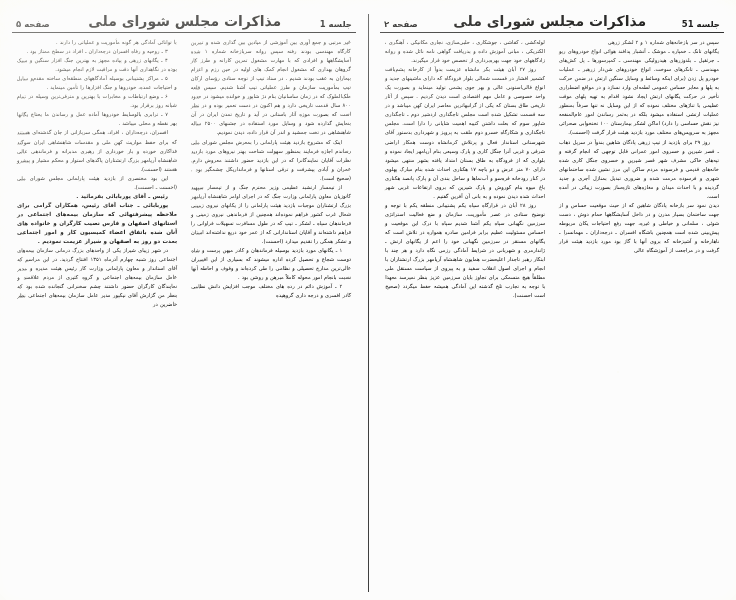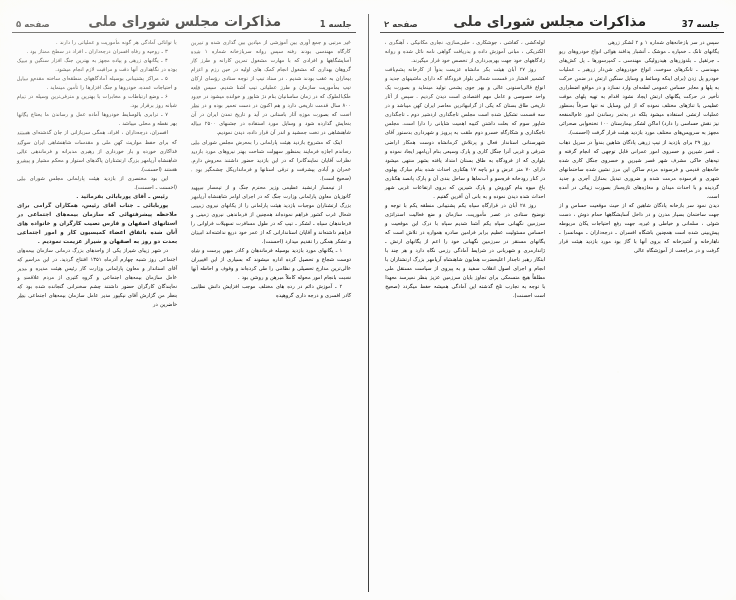--- a/index.html
+++ b/index.html
@@ -136,21 +136,21 @@
 </head>
 <body>
 
 <div id="page">
 
   <div class="spread">
 
     <div class="sheet sheet-right">
 
       <div class="runhead">
-        <div class="rh-side">جلسه 37</div>
+        <div class="rh-side">جلسه 51</div>
         <div class="rh-center">مذاکرات مجلس شورای ملی</div>
         <div class="rh-side">صفحه ۲</div>
       </div>
       <div class="rule"></div>
 
       <div class="cols">
 
         <div class="col">
           <div class="col-inner">
             <p class="para noind">سپس در سر بازخانه‌های شماره ۱ و ۲ لشکر زرهی</p>

